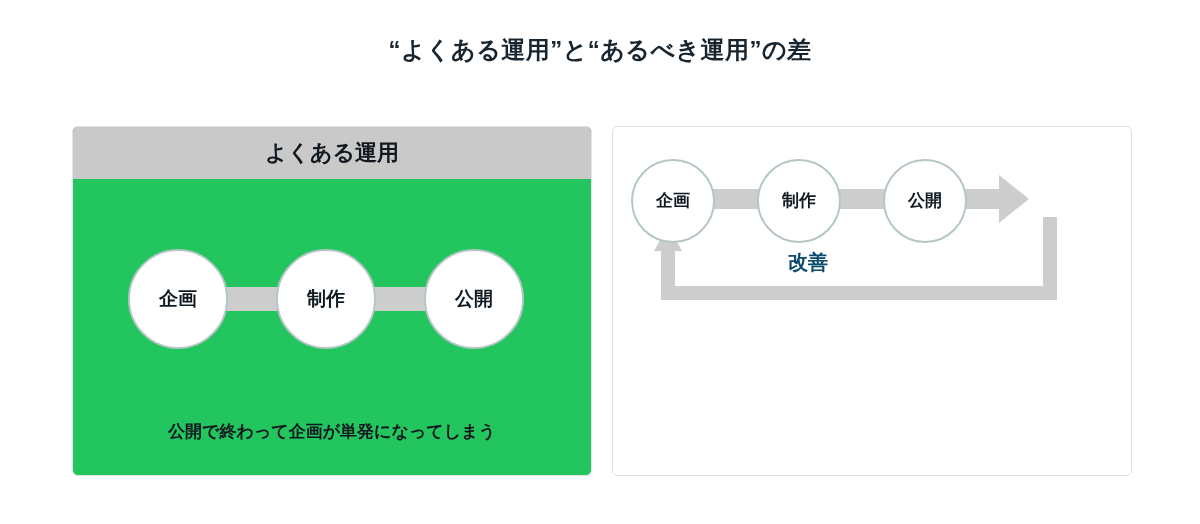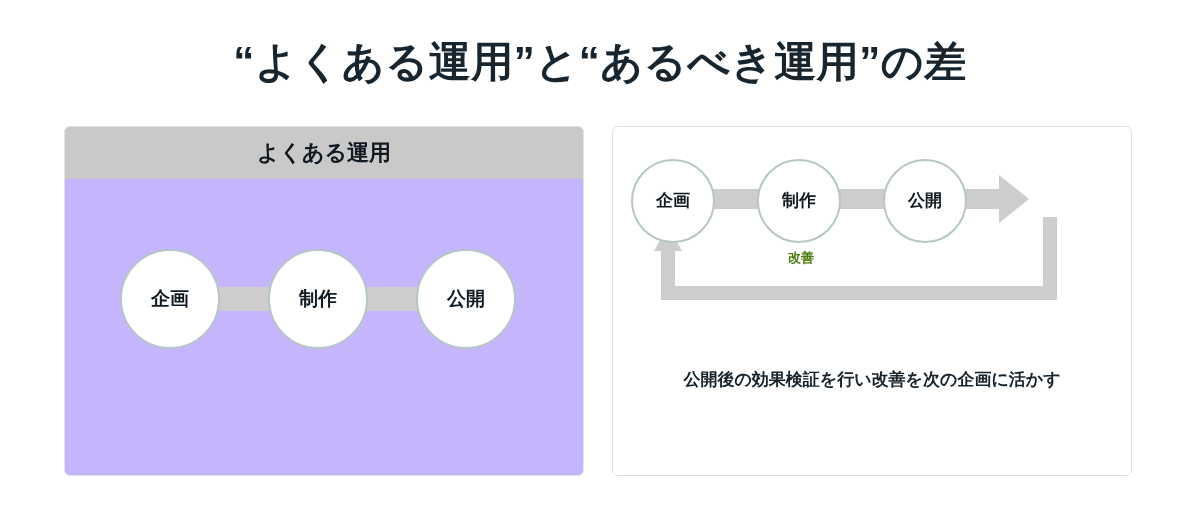--- a/index.html
+++ b/index.html
@@ -15,40 +15,40 @@
     position: relative;
   }
 
   
   .title {
     position: absolute;
     top: 34px;
     left: 0;
     width: 1200px;
     text-align: center;
-    font-size: 42px;
+    font-size: 24px;
     font-weight: bold;
     color: #18252e;
     letter-spacing: 0.5px;
     white-space: nowrap;
   }
 
   
   .panel {
     position: absolute;
     top: 126px;
     width: 520px;
     height: 350px;
     border-radius: 6px;
     overflow: hidden;
     box-sizing: border-box;
   }
   .panel-left {
-    left: 64px;
-    background: #c4b5fd;
+    left: 72px;
+    background: #22c55e;
     border: 1px solid #e4e4e4;
   }
   .panel-right {
     left: 612px;
     background: #ffffff;
     border: 1px solid #e0e0e0;
   }
 
   .panel-header {
     height: 52px;
@@ -192,23 +192,23 @@
     left: 41px;
     width: 0; height: 0;
     border-style: solid;
     border-width: 0 14px 26px 14px;
     border-color: transparent transparent #cdcdcd transparent;
   }
   .loop-label {
     position: absolute;
     top: 122px;
     left: 175px;
-    font-size: 13px;
-    font-weight: bold;
-    color: #4d7c0f;
+    font-size: 20px;
+    font-weight: bold;
+    color: #0c4a6e;
     z-index: 2;
   }
 
   
   .caption {
     position: absolute;
     bottom: 34px;
     width: 100%;
     text-align: center;
     font-size: 17px;
@@ -242,20 +242,21 @@
       </div>
       <div class="node-circle node-left node-l2">
         <span>制作</span>
       </div>
       <div class="node-circle node-left node-l3">
         <span>公開</span>
       </div>
 
     </div>
 
+    <div class="caption caption-left">公開で終わって企画が単発になってしまう</div>
   </div>
 </div>
 
 <div class="panel panel-right">
 
   <div class="panel-body">
 
     <div class="flow-right">
 
       <div class="loop">
@@ -280,15 +281,14 @@
         <span>制作</span>
       </div>
       <div class="node-circle node-right node-r3">
         <span>公開</span>
       </div>
 
       <div class="loop-label">改善</div>
 
     </div>
 
-    <div class="caption caption-right">公開後の効果検証を行い改善を次の企画に活かす</div>
   </div>
 </div>
 
 </body></html>

